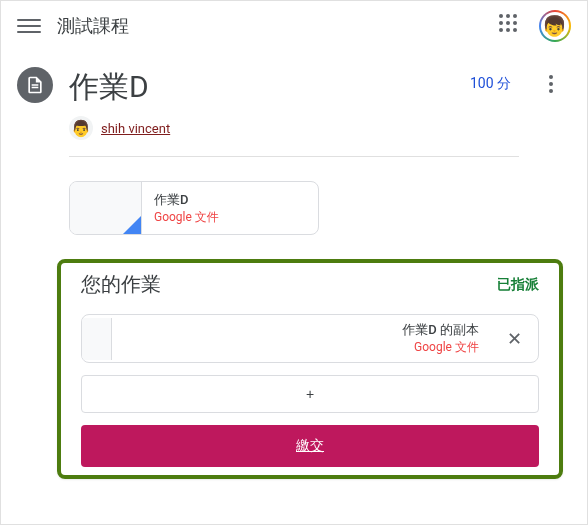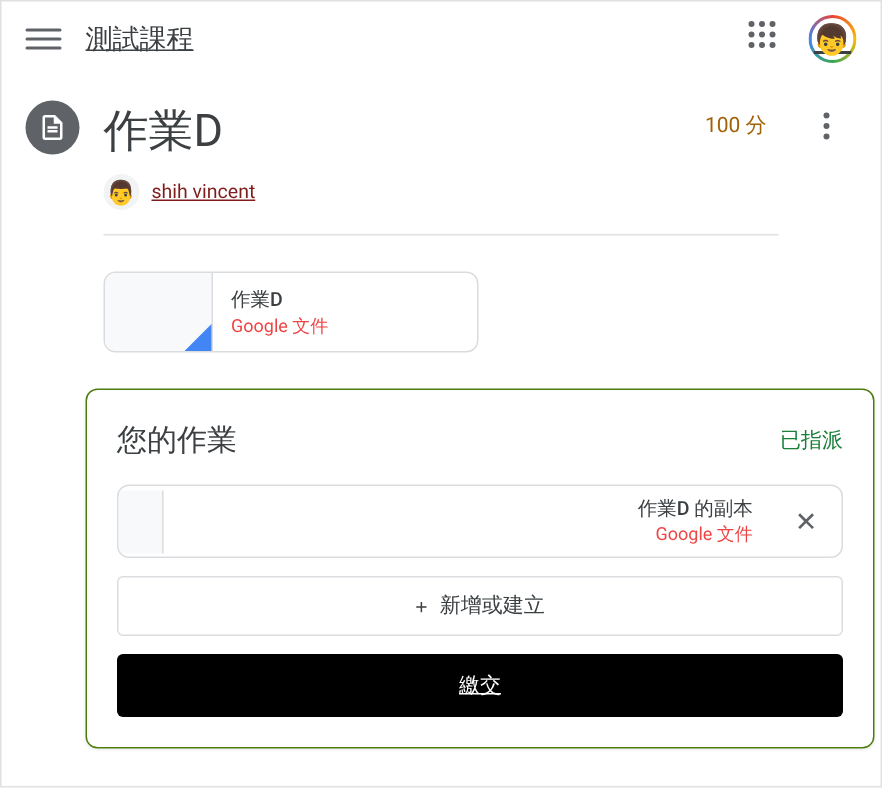--- a/index.html
+++ b/index.html
@@ -1,59 +1,59 @@
 <!DOCTYPE html>
 <html><head>
   <meta charset="utf-8">
   <style>
     * { box-sizing: border-box; margin: 0; padding: 0; }
     body { font-family: "Google Sans", Roboto, Arial, sans-serif; background: #fff; color: #3c4043; width: 588px; height: 525px; overflow: hidden; border: 1px solid #e0e0e0; }
     
-    .header { display: flex; align-items: center; padding: 8px 16px; height: 50px; text-decoration: underline; }
+    .header { display: flex; align-items: center; padding: 8px 16px; height: 50px; }
     .menu-btn { width: 24px; height: 24px; display: flex; flex-direction: column; justify-content: center; gap: 4px; cursor: pointer; margin-right: 16px; }
     .menu-btn span { height: 2px; background: #5f6368; border-radius: 1px; }
     .course-title { font-size: 18px; color: #3c4043; flex: 1; }
     .apps-icon { width: 24px; height: 24px; display: grid; grid-template-columns: repeat(3, 4px); grid-template-rows: repeat(3, 4px); gap: 3px; cursor: pointer; margin-right: 16px; }
     .apps-icon span { background: #5f6368; border-radius: 50%; width: 4px; height: 4px; }
     .avatar { width: 32px; height: 32px; border-radius: 50%; border: 2px solid transparent; background: linear-gradient(#fff, #fff) padding-box, conic-gradient(#ea4335, #fbbc05, #34a853, #4285f4, #ea4335) border-box; display: flex; align-items: center; justify-content: center; font-size: 20px; cursor: pointer; }
     
     .assignment-header { display: flex; align-items: flex-start; padding: 16px 24px 0 16px; gap: 16px; }
     .doc-icon-circle { width: 36px; height: 36px; border-radius: 50%; background: #5f6368; display: flex; align-items: center; justify-content: center; flex-shrink: 0; }
     .doc-icon-circle svg { fill: #fff; }
     .assignment-title { font-size: 30px; color: #3c4043; flex: 1; font-weight: 400; }
-    .score { font-size: 14px; color: #a16207; margin-right: 12px; margin-top: 8px; }
+    .score { font-size: 14px; color: #1d4ed8; margin-right: 12px; margin-top: 8px; }
     .more-btn { width: 24px; display: flex; flex-direction: column; gap: 3px; align-items: center; cursor: pointer; margin-top: 8px; }
     .more-btn span { width: 4px; height: 4px; background: #5f6368; border-radius: 50%; }
     
     .meta-row { display: flex; align-items: center; padding: 8px 16px 16px 68px; gap: 8px; font-size: 13px; color: #5f6368; }
     .meta-avatar { width: 24px; height: 24px; border-radius: 50%; background: #f1f3f4; display: flex; align-items: center; justify-content: center; font-size: 16px; }
     .author { color: #7f1d1d; text-decoration: underline; }
     
     .divider { height: 1px; background: #e0e0e0; margin: 0 68px 0 68px; }
     
     .attachment { margin: 24px 68px; border: 1px solid #dadce0; border-radius: 8px; display: flex; width: 250px; overflow: hidden; cursor: pointer; }
     .thumb { width: 72px; height: 52px; background: #f8f9fa; position: relative; border-right: 1px solid #dadce0; }
     .thumb::after { content: ""; position: absolute; bottom: 0; right: 0; width: 0; height: 0; border-style: solid; border-width: 0 0 18px 18px; border-color: transparent transparent #4285f4 transparent; }
     .attachment-info { padding: 8px 12px; display: flex; flex-direction: column; justify-content: center; }
     .attachment-title { font-size: 13px; color: #3c4043; font-weight: 500; }
     .attachment-type { font-size: 12px; color: #ef4444; }
     
-    .work-card { margin: 8px 4px 16px 56px; border: 1px solid #4d7c0f; border-radius: 8px; padding: 20px 20px; box-shadow: 0 1px 2px rgba(60,64,67,0.1); }
+    .work-card { margin: 8px 24px 16px 56px; border: 4px solid #4d7c0f; border-radius: 8px; padding: 8px 20px; box-shadow: 0 1px 2px rgba(60,64,67,0.1); }
     .work-header { display: flex; justify-content: space-between; align-items: center; margin-bottom: 16px; }
     .work-title { font-size: 20px; color: #3c4043; }
-    .status { font-size: 14px; color: #188038; font-weight: 400; }
+    .status { font-size: 14px; color: #188038; font-weight: 700; }
     
     .work-attachment { border: 1px solid #dadce0; border-radius: 8px; display: flex; align-items: center; overflow: hidden; margin-bottom: 12px; text-align: right; }
     .work-thumb { width: 30px; height: 42px; background: #f8f9fa; border-right: 1px solid #dadce0; }
     .work-attach-info { flex: 1; padding: 6px 12px; cursor: pointer; }
     .remove-btn { padding: 0 16px; cursor: pointer; font-size: 18px; color: #5f6368; }
     
     .add-btn { width: 100%; border: 1px solid #dadce0; border-radius: 4px; background: #fff; padding: 10px; font-size: 14px; color: #3c4043; cursor: pointer; display: flex; align-items: center; justify-content: center; gap: 8px; margin-bottom: 12px; }
     
-    .submit-btn { width: 100%; border: none; border-radius: 4px; background: #000000; color: #fff; padding: 12px; font-size: 14px; cursor: pointer; font-weight: 500; text-decoration: underline; }
+    .submit-btn { width: 100%; border: none; border-radius: 4px; background: #be185d; color: #fff; padding: 12px; font-size: 14px; cursor: pointer; font-weight: 500; text-decoration: underline; }
   </style>
 </head>
 <body>
 
 <div class="header">
   <div class="menu-btn">
     <span></span>
       <span></span>
       <span></span>
   </div>
@@ -112,17 +112,16 @@
     <div class="work-thumb"></div>
     <div class="work-attach-info">
       <div class="attachment-title">作業D 的副本</div>
       <div class="attachment-type">Google 文件</div>
     </div>
     <div class="remove-btn">✕</div>
   </div>
   
   <button class="add-btn">
     <span>+</span>
-    <span>新增或建立</span>
   </button>
   
   <button class="submit-btn">繳交</button>
 </div>
 
 </body></html>

